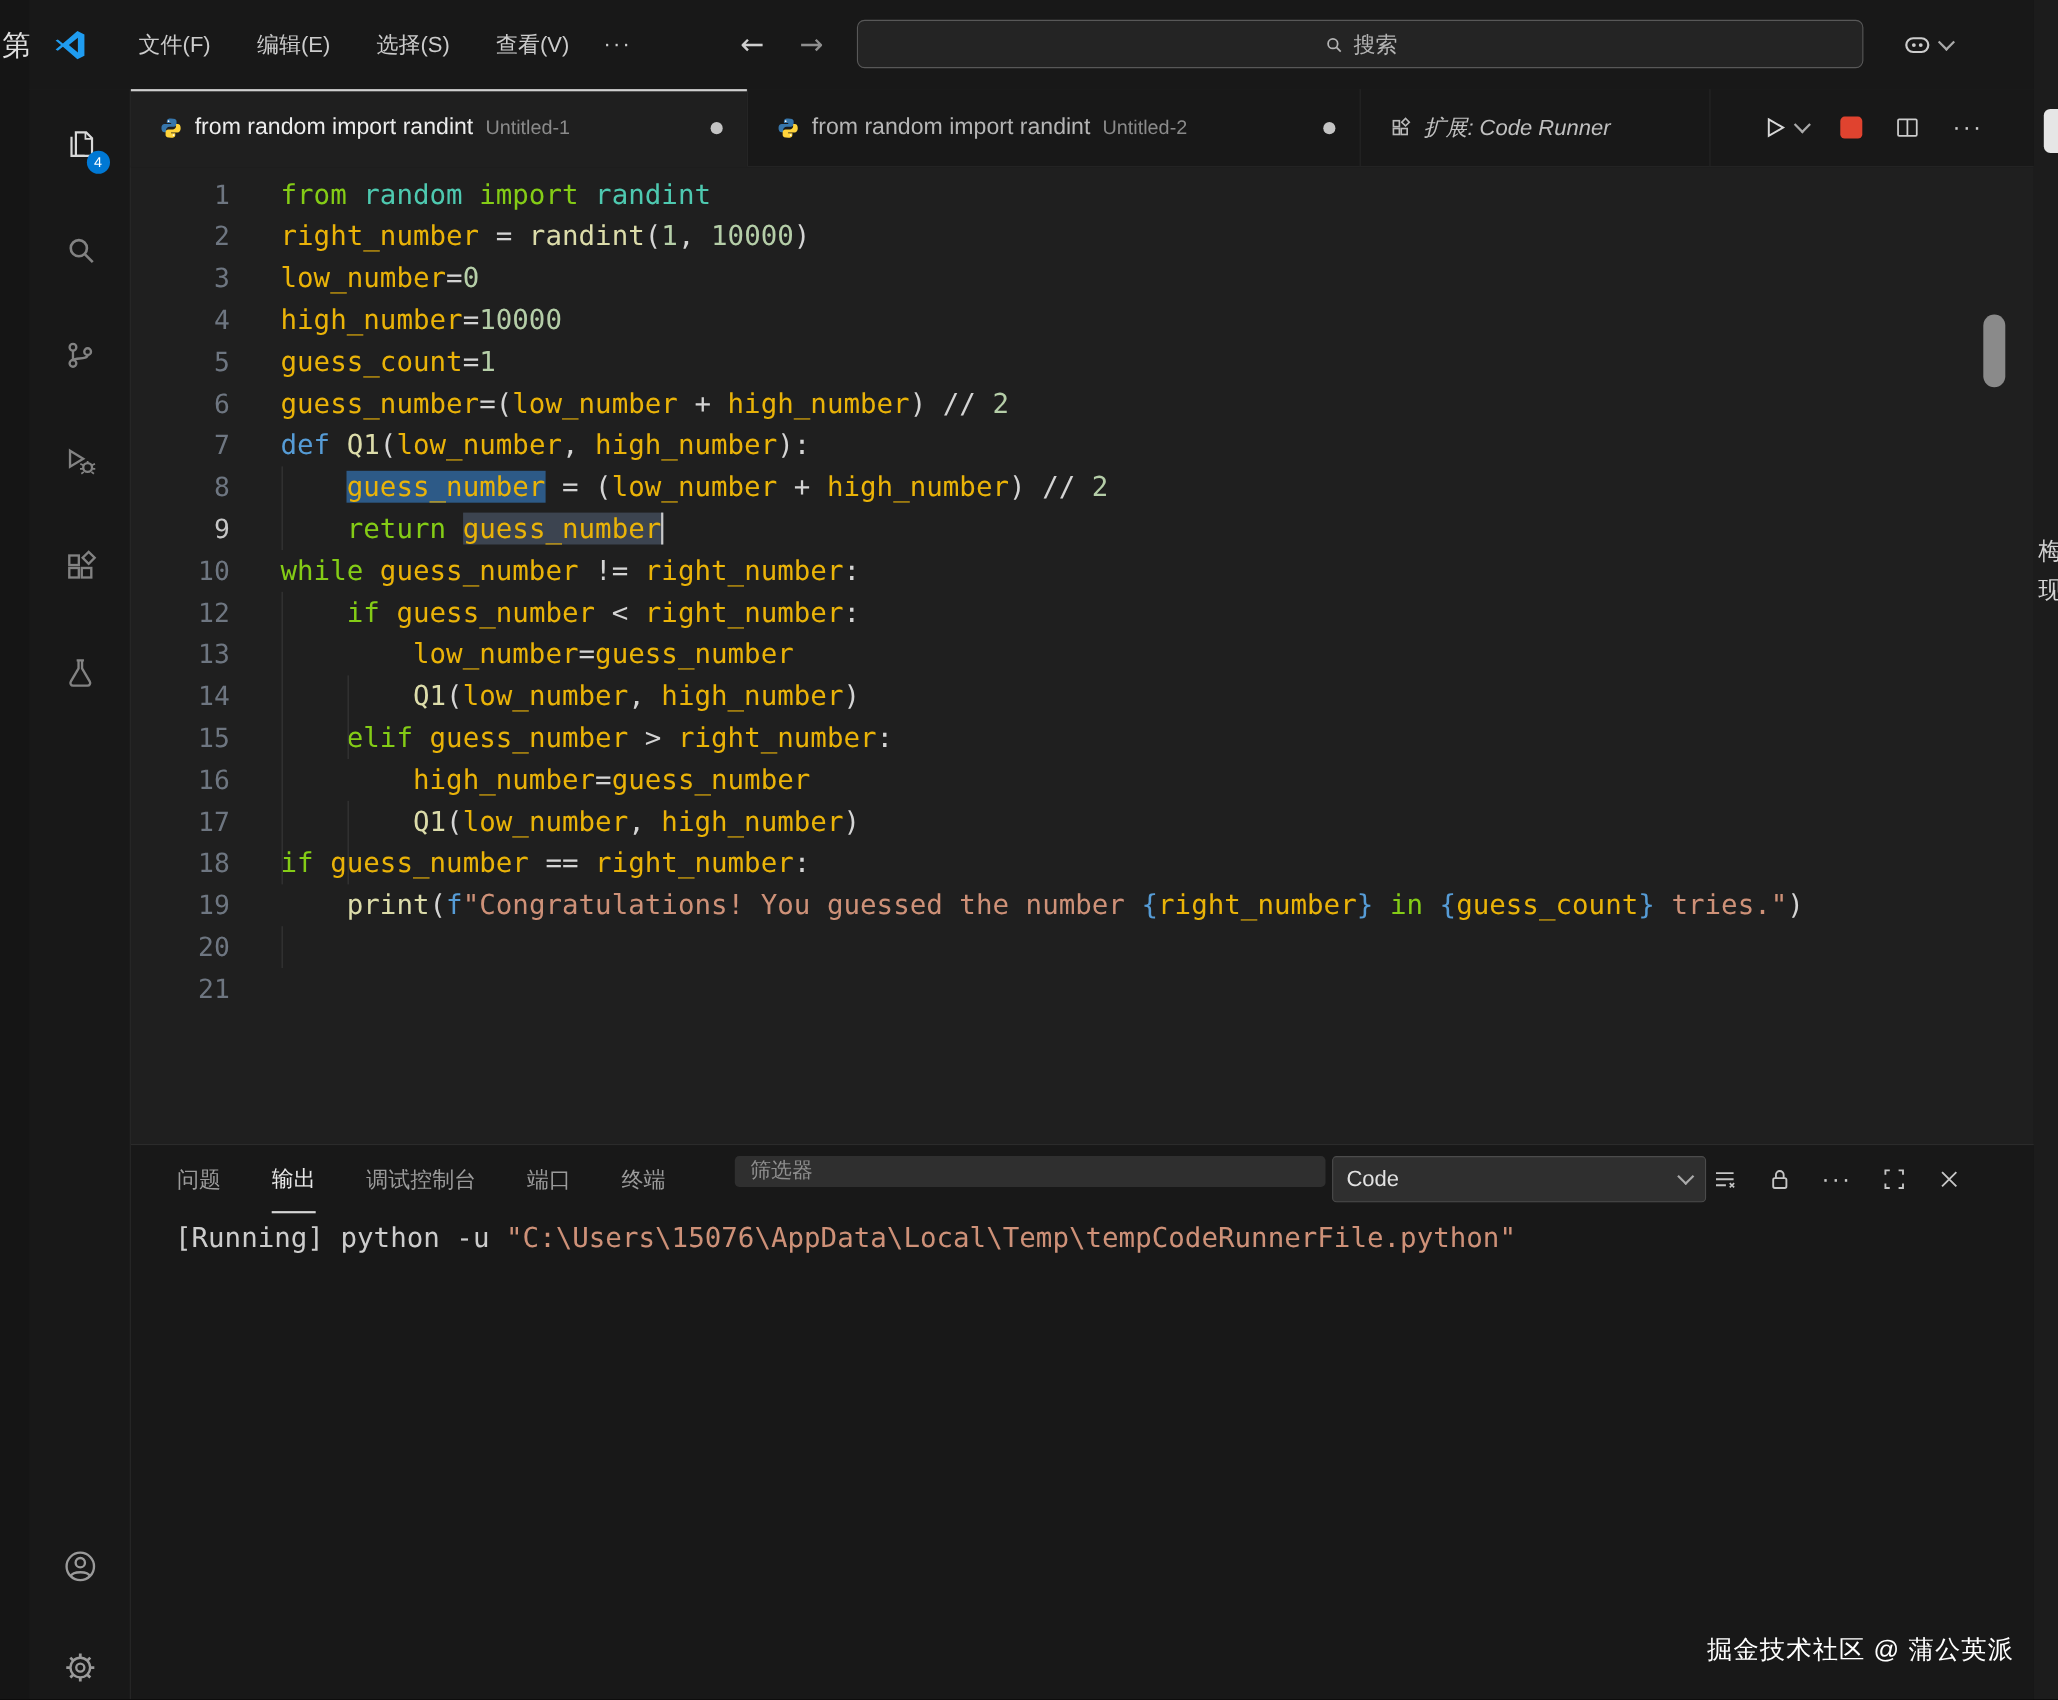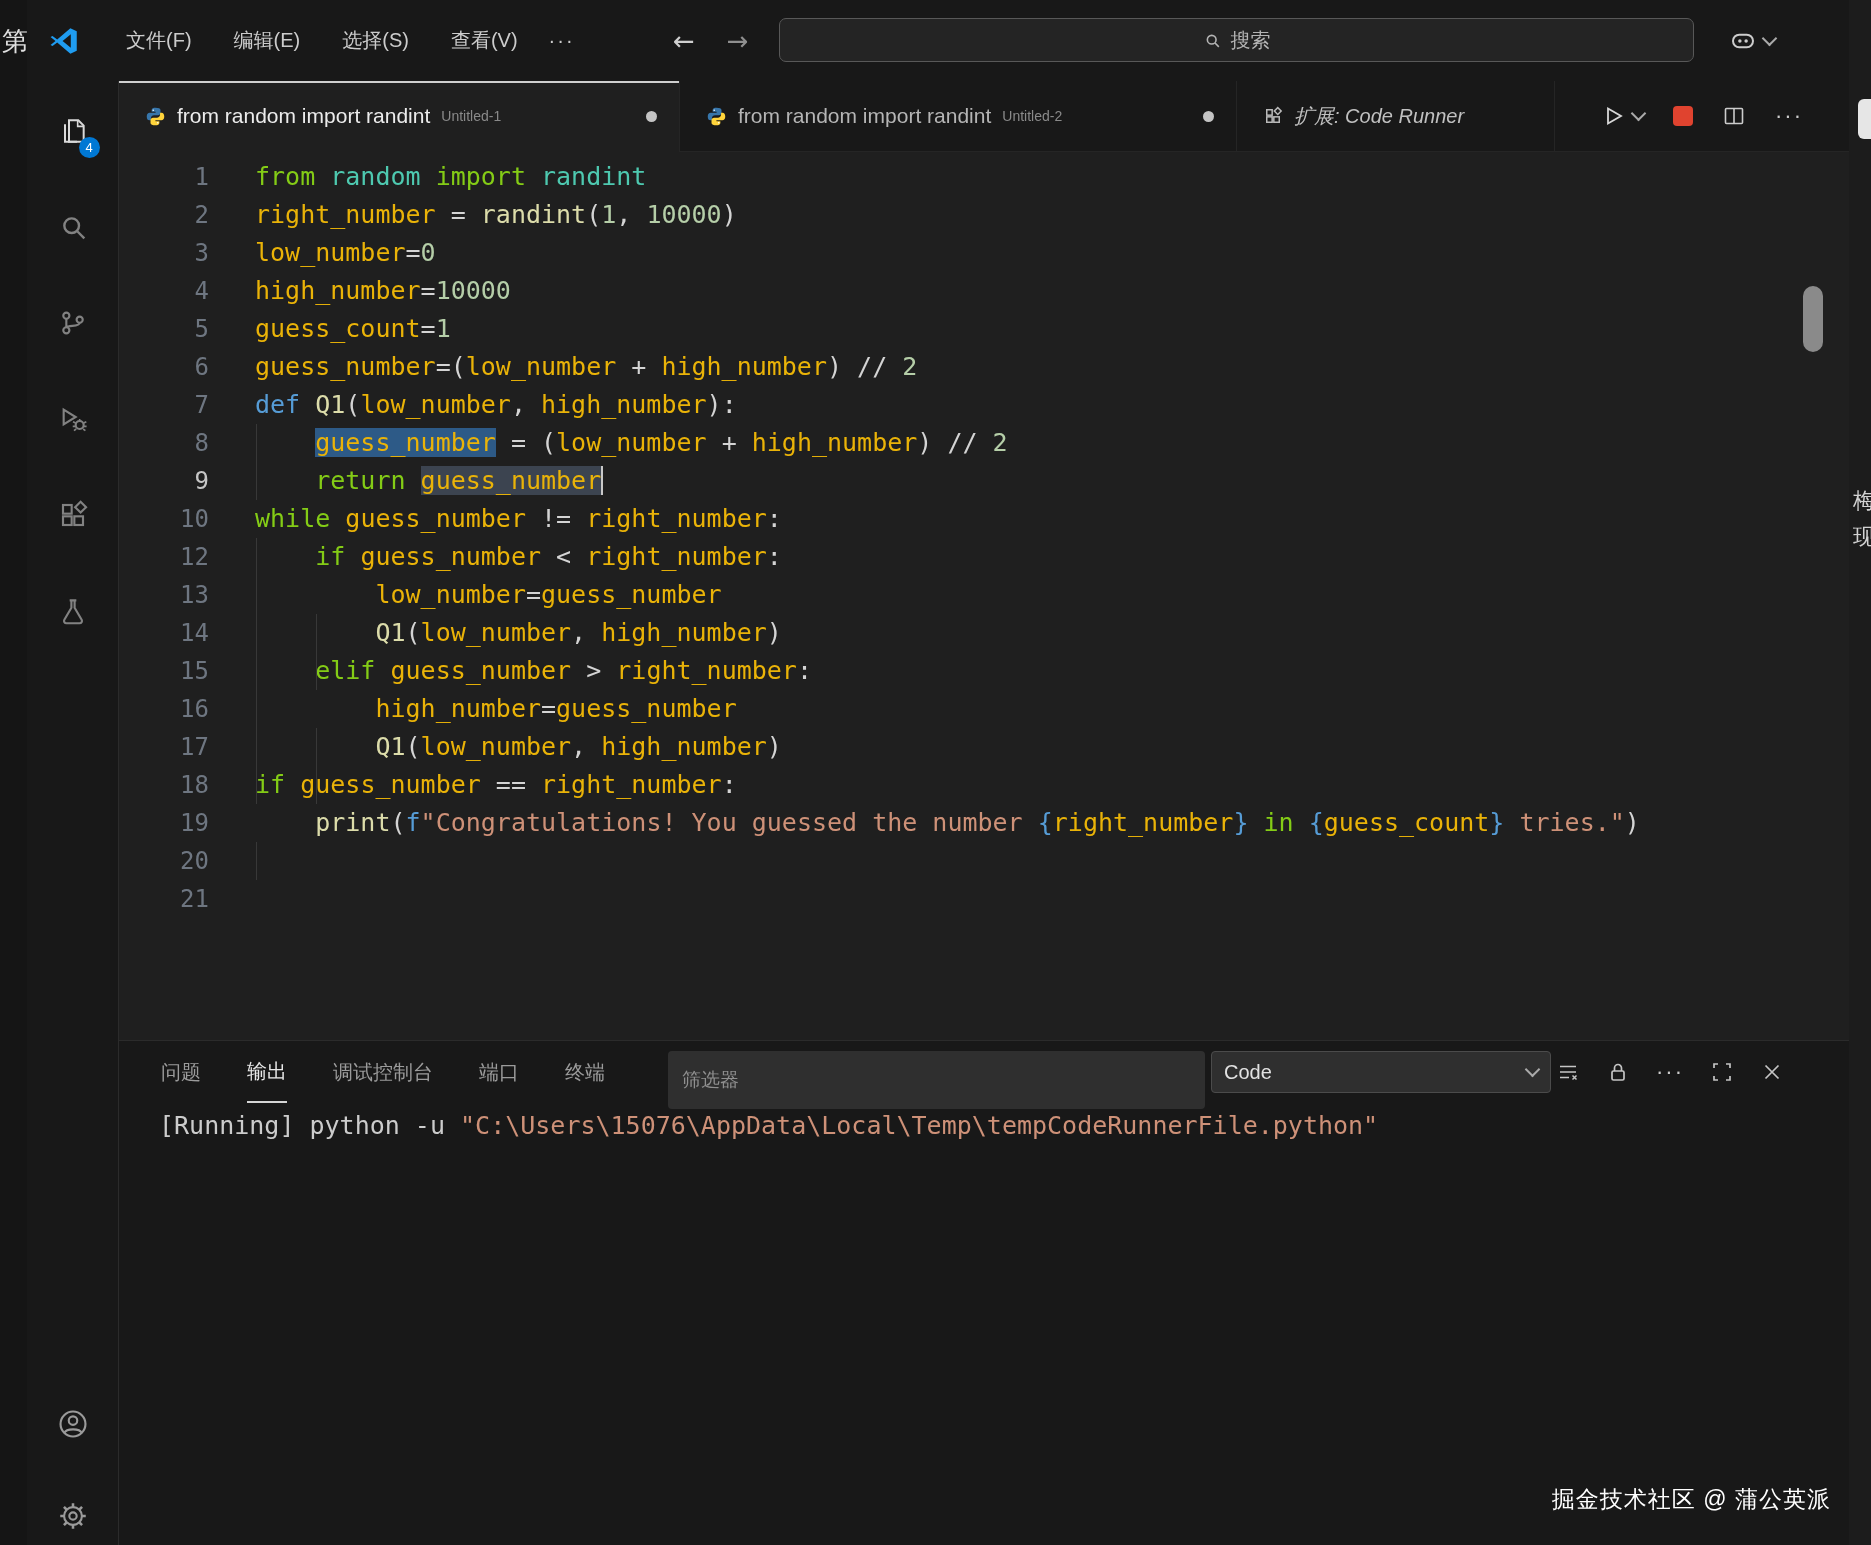--- a/index.html
+++ b/index.html
@@ -43,21 +43,21 @@
             justify-content:center;font-family:"Liberation Sans",sans-serif;}
   .ab-bottom-item{position:absolute;left:22px;width:48px;height:48px;display:flex;align-items:center;
                   justify-content:center;color:#9a9a9a;}
 
   
   #tabbar{position:absolute;left:119px;top:81px;width:1730px;height:71px;background:#181818;
           display:flex;border-bottom:1px solid #252525;box-sizing:border-box;}
   .tab{display:flex;align-items:center;gap:11px;padding:0 22px 0 26px;border-right:1px solid #252525;
        box-sizing:border-box;position:relative;flex:none;}
   .tab .tab-title{font-size:21px;color:#b5b5b5;white-space:nowrap;}
-  .tab .tab-detail{font-size:14px;color:#8a8a8a;white-space:nowrap;}
+  .tab .tab-detail{font-size:18px;color:#8a8a8a;white-space:nowrap;}
   .tab.active{background:#1f1f1f;}
   .tab.active::before{content:"";position:absolute;top:0;left:0;right:0;height:2px;background:#cfcfcf;}
   .tab.active::after{content:"";position:absolute;bottom:-1px;left:0;right:0;height:2px;background:#1f1f1f;}
   .tab.active .tab-title{color:#ececec;}
   .tab-dot{width:11px;height:11px;border-radius:50%;background:#c4c4c4;margin-left:auto;flex:none;}
   .tab.preview .tab-title{font-style:italic;color:#c0c0c0;font-size:20px;}
   .editor-actions{margin-left:auto;display:flex;align-items:center;gap:29px;padding-right:46px;}
   .stop-square{width:20px;height:20px;background:#e0432f;border-radius:4px;}
   .ea-more{font-size:22px;color:#cccccc;letter-spacing:2px;}
 
@@ -76,21 +76,21 @@
   .guide{position:absolute;width:1px;background:#383838;}
   .scroll-thumb{position:absolute;right:26px;top:134px;width:20px;height:66px;background:#8a8a8a;border-radius:10px;}
 
   
   #panel{position:absolute;left:119px;top:1040px;width:1730px;height:505px;background:#181818;
          border-top:1px solid #2b2b2b;box-sizing:border-box;}
   .panel-header{position:relative;height:62px;}
   #panel-tabs{display:flex;gap:46px;padding-left:42px;height:62px;}
   .ptab{height:100%;display:flex;align-items:center;font-size:20px;color:#9b9b9b;box-sizing:border-box;white-space:nowrap;}
   .ptab.active{color:#e8e8e8;border-bottom:2px solid #d5d5d5;}
-  #panel-filter{position:absolute;left:549px;top:10px;width:537px;height:58px;background:#2f2f2f;
+  #panel-filter{position:absolute;left:549px;top:10px;width:537px;height:28px;background:#2f2f2f;
                 border:none;border-radius:4px;color:#cccccc;font-size:19px;padding:0 14px;box-sizing:border-box;outline:none;}
   #panel-filter::placeholder{color:#8f8f8f;}
   .panel-select{position:absolute;left:1092px;top:10px;width:340px;height:42px;background:#2f2f2f;
                 border:1px solid #4b4b4b;border-radius:4px;display:flex;align-items:center;
                 padding:0 12px;color:#e2e2e2;font-size:20px;box-sizing:border-box;}
   .panel-select .chev{margin-left:auto;}
   .panel-icons{position:absolute;left:1437px;top:10px;height:42px;display:flex;align-items:center;gap:26px;color:#c5c5c5;}
   .panel-output{position:absolute;left:40px;top:66px;font-family:"DejaVu Sans Mono",monospace;
                 font-size:25px;line-height:38px;color:#cccccc;white-space:pre;}
   .out-path{color:#ce9178;}

